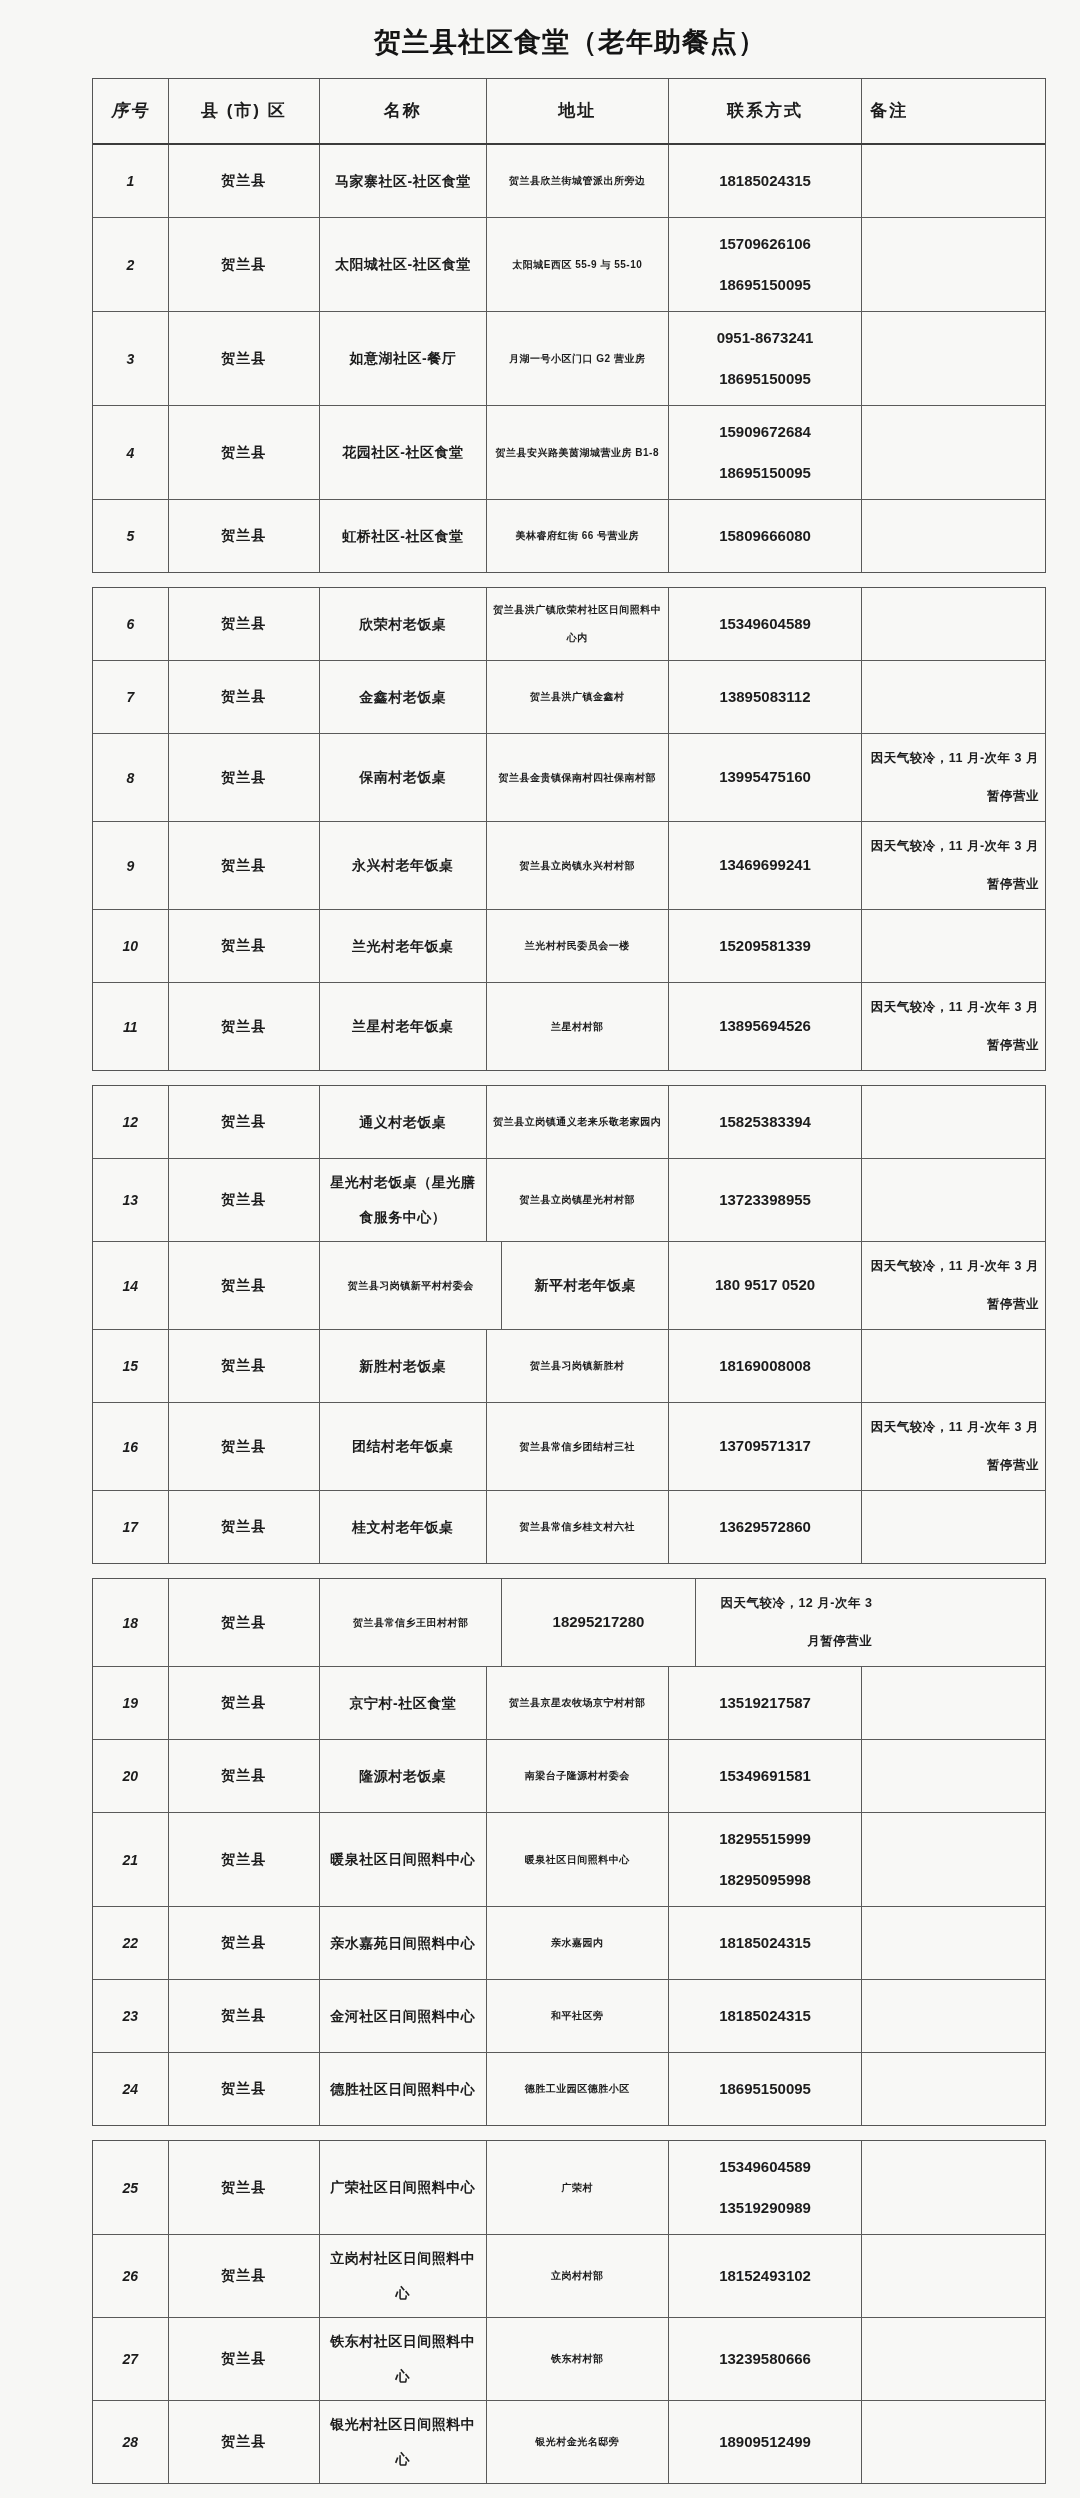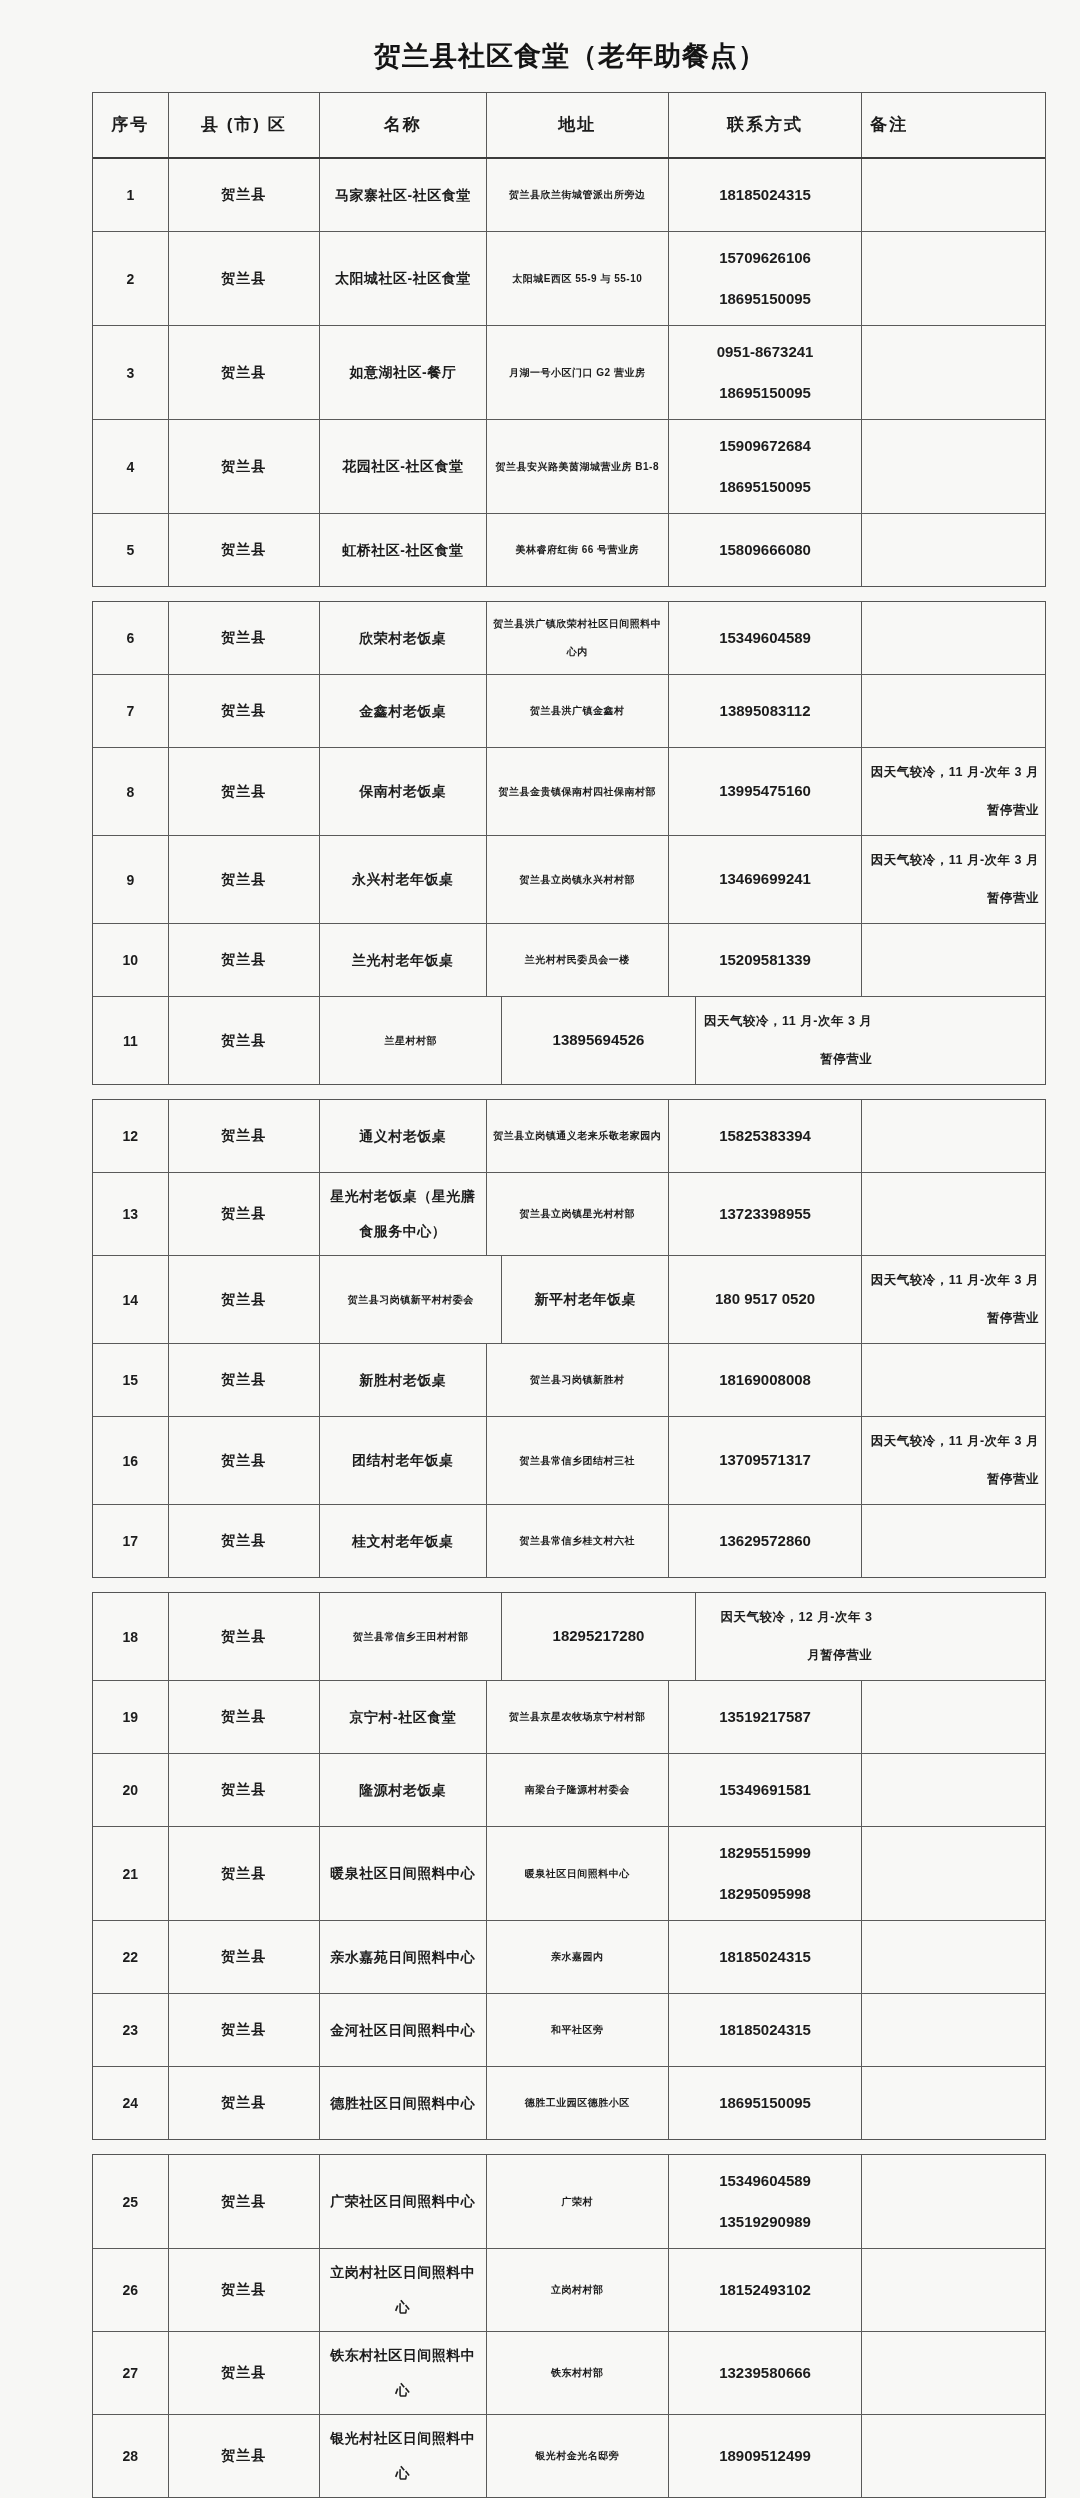--- a/index.html
+++ b/index.html
@@ -5,21 +5,21 @@
   html,body{margin:0;padding:0;}
   body{
     width:1080px;height:2498px;
     background:#f7f7f5;
     font-family:"Liberation Sans","DejaVu Sans",sans-serif;
     font-weight:bold;color:#1c1c1c;
     -webkit-font-smoothing:antialiased;
     overflow:hidden;
   }
   .title{
-    width:956px;margin:14px 0 0 92px;padding:24px 0 18px 0;
+    width:956px;margin:0 0 0 92px;padding:24px 0 18px 0;
     text-align:center;
     font-family:"Liberation Serif","DejaVu Serif",serif;
     font-size:27px;font-weight:bold;color:#141414;
     letter-spacing:1px;
   }
   .table-wrap{margin-left:92px;width:954px;}
   .block{
     border:1px solid #555;
     margin-bottom:14px;
     background:#f8f8f6;
@@ -29,21 +29,21 @@
   .row.header{border-bottom:2px solid #3c3c3c;min-height:64px;}
   .cell{
     box-sizing:border-box;
     border-right:1px solid #5a5a5a;
     display:flex;flex-direction:column;justify-content:center;align-items:center;
     text-align:center;
     padding:6px 6px;
     word-break:break-all;
   }
   .cell:last-child{border-right:none;}
-  .c-no{width:7.95%;font-size:14px;}
+  .c-no{width:7.95%;font-size:14px;font-style:italic;}
   .c-district{width:15.9%;font-size:14px;letter-spacing:1px;}
   .c-name{width:17.5%;font-size:14px;line-height:2.5;letter-spacing:0.5px;}
   .c-address{width:19.15%;font-size:10px;line-height:2.8;letter-spacing:0.5px;}
   .c-phone{width:20.3%;font-size:15px;}
   .phone-line{line-height:2.7;}
   .c-remark{
     width:19.2%;font-size:12.5px;line-height:3;
     align-items:flex-start;text-align:right;padding-left:8px;letter-spacing:0.5px;
   }
   .header .cell{font-size:17px;letter-spacing:2px;line-height:1.2;}
@@ -164,20 +164,21 @@
         <div class="cell c-name">兰光村老年饭桌</div>
         <div class="cell c-address">兰光村村民委员会一楼</div>
         <div class="cell c-phone">
           <div class="phone-line">15209581339</div>
         </div>
         <div class="cell c-remark"></div>
       </div>
       <div class="row">
         <div class="cell c-no">11</div>
         <div class="cell c-district">贺兰县</div>
+        <div class="cell c-name">兰星村老年饭桌</div>
         <div class="cell c-address">兰星村村部</div>
         <div class="cell c-phone">
           <div class="phone-line">13895694526</div>
         </div>
         <div class="cell c-remark">因天气较冷，11 月-次年 3 月暂停营业</div>
       </div>
     </div>
     <div class="block">
       <div class="row">
         <div class="cell c-no">12</div>

